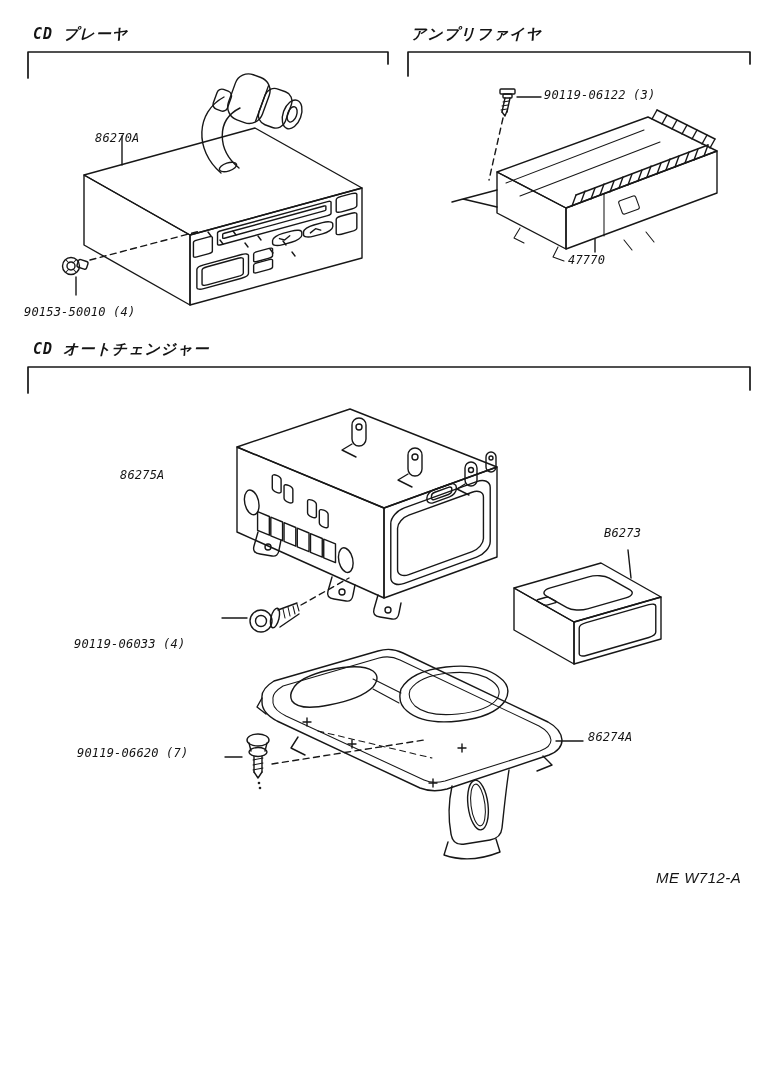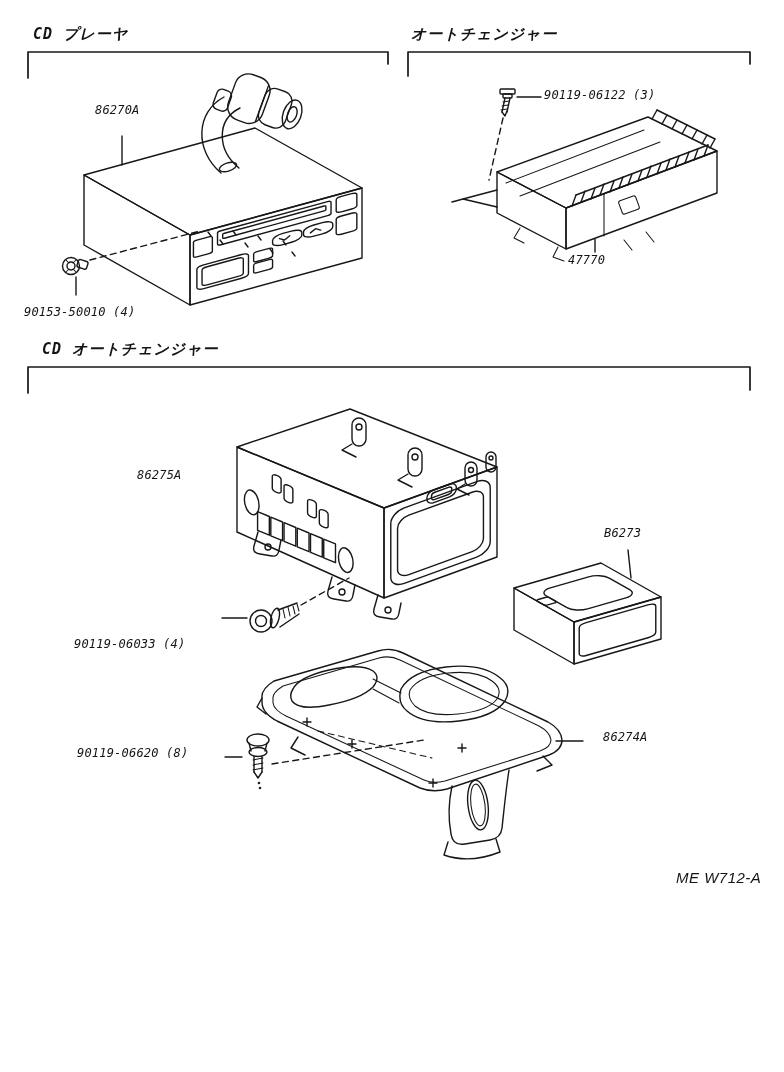--- a/index.html
+++ b/index.html
@@ -262,29 +262,29 @@
       <circle class="thin" cx="259" cy="783" r="0.8"></circle>
       <circle class="thin" cx="260" cy="788" r="0.8"></circle>
     </g>
     <g>
       <line x1="225" y1="757" x2="242" y2="757"></line>
       <line class="dash" x1="272" y1="764" x2="424" y2="740"></line>
     </g>
   </svg>
 
   <div class="hdr" style="left:33px;top:26px">CD プレーヤ</div>
-  <div class="hdr" style="left:411px;top:26px">オートチェンジャー</div>
-  <div class="hdr" style="left:42px;top:341px">CD オートチェンジャー</div>
-
-  <div class="lbl" style="left:95px;top:104px">86270A</div>
+  <div class="hdr" style="left:411px;top:26px">アンプリファイヤ</div>
+  <div class="hdr" style="left:33px;top:341px">CD オートチェンジャー</div>
+
+  <div class="lbl" style="left:95px;top:132px">86270A</div>
   <div class="lbl" style="left:24px;top:306px">90153-50010 (4)</div>
 
   <div class="lbl" style="left:544px;top:89px">90119-06122 (3)</div>
   <div class="lbl" style="left:568px;top:254px">47770</div>
 
-  <div class="lbl" style="left:137px;top:469px">86275A</div>
+  <div class="lbl" style="left:120px;top:469px">86275A</div>
   <div class="lbl" style="left:604px;top:527px">B6273</div>
   <div class="lbl" style="left:74px;top:638px">90119-06033 (4)</div>
-  <div class="lbl" style="left:77px;top:747px">90119-06620 (8)</div>
-  <div class="lbl" style="left:603px;top:731px">86274A</div>
-
-  <div class="footer" style="left:676px;top:869px">ME W712-A</div>
+  <div class="lbl" style="left:77px;top:747px">90119-06620 (7)</div>
+  <div class="lbl" style="left:588px;top:731px">86274A</div>
+
+  <div class="footer" style="left:656px;top:869px">ME W712-A</div>
 </div>
 
 </body></html>

